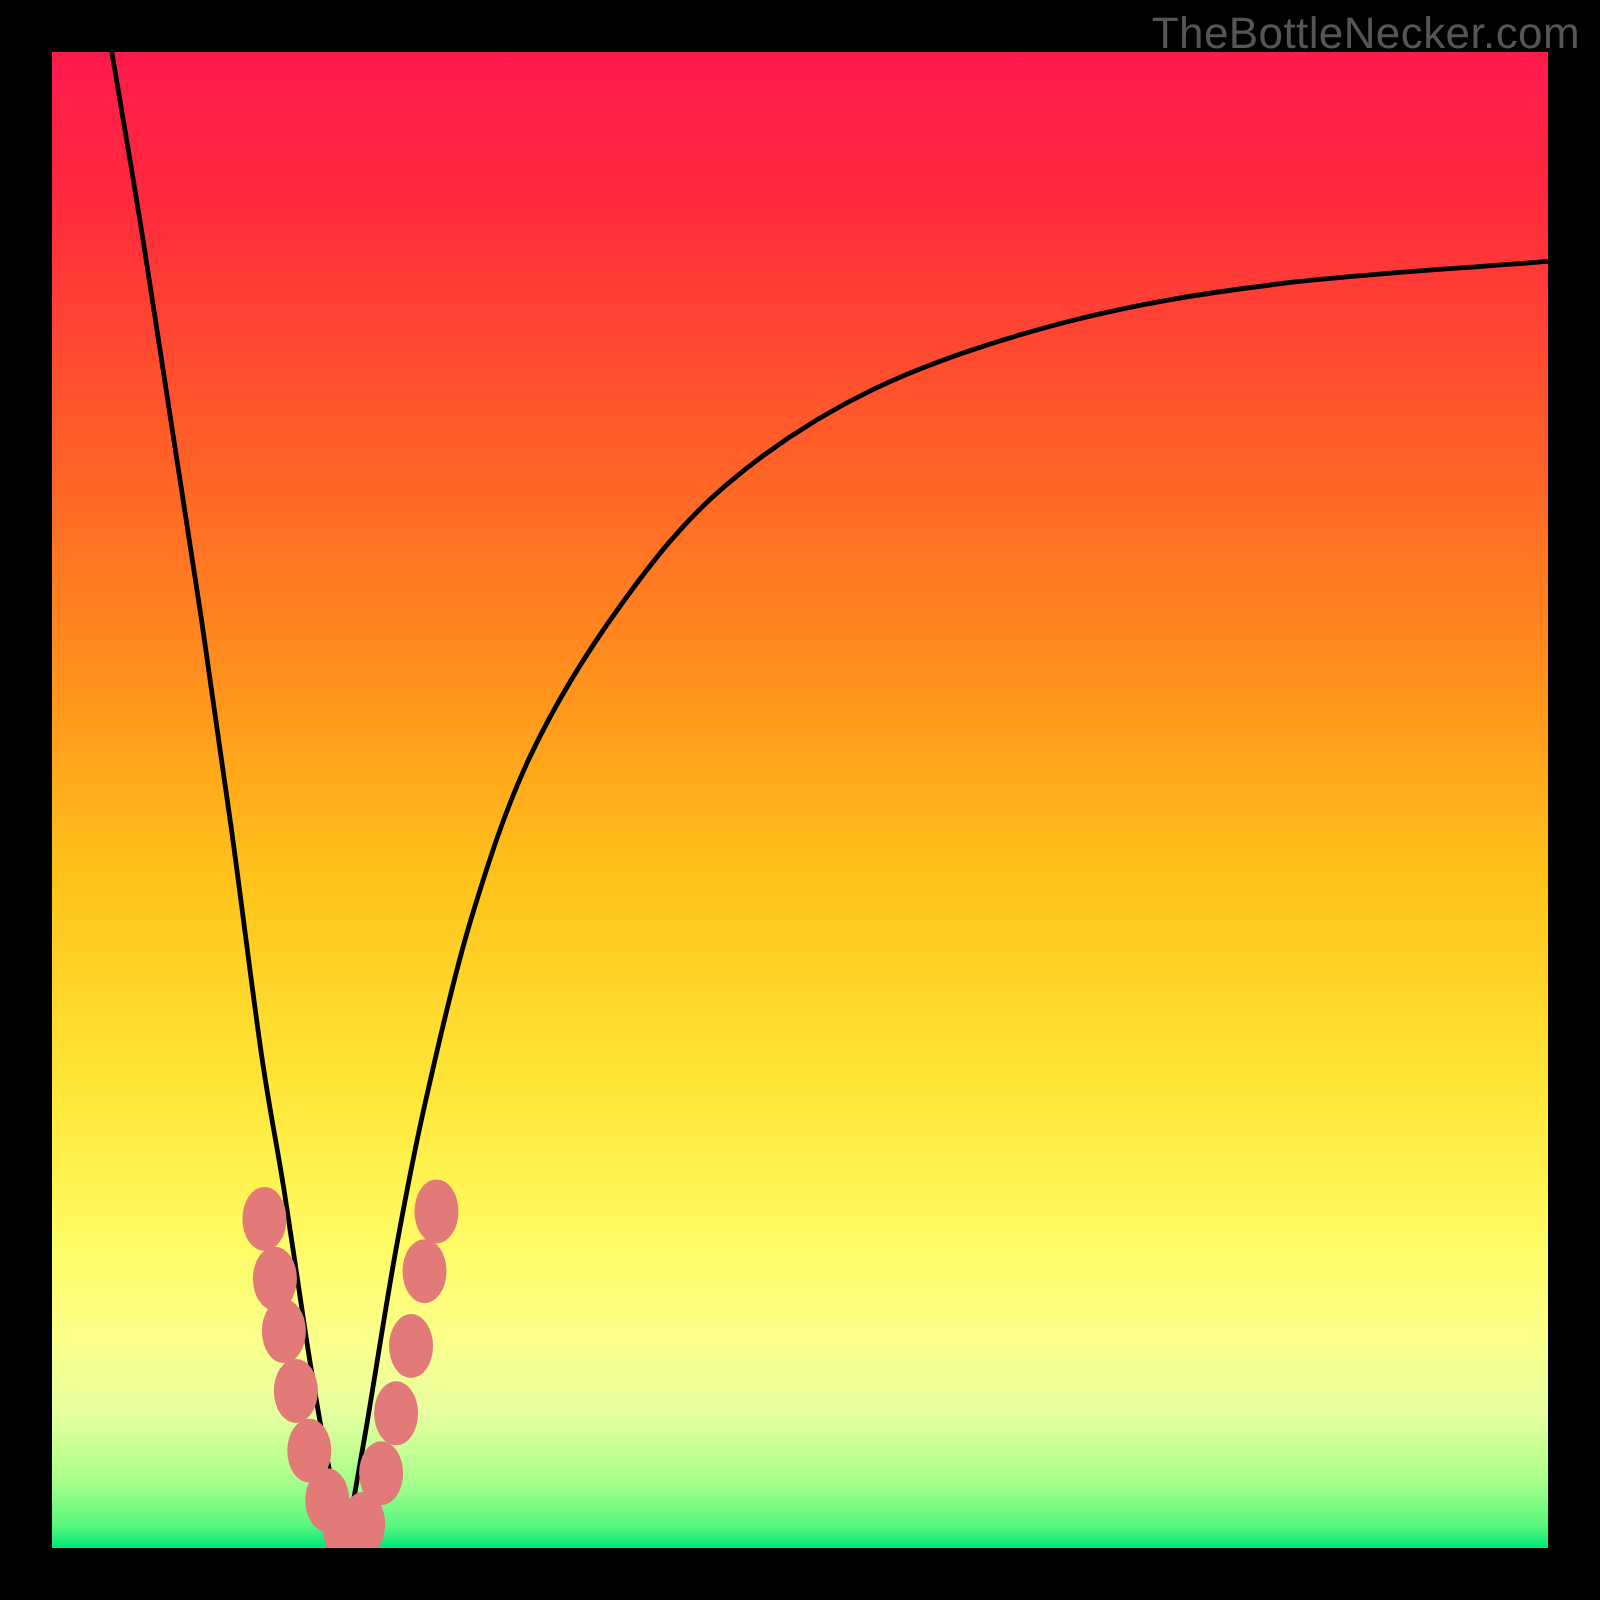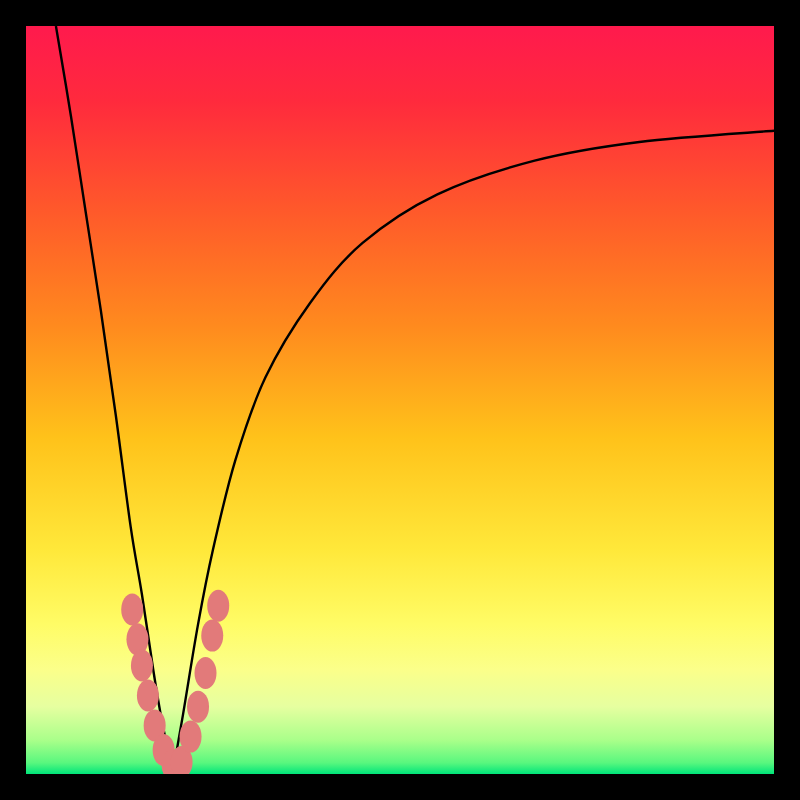--- a/index.html
+++ b/index.html
@@ -33,20 +33,21 @@
     font-size: 22px;
     font-weight: 400;
     letter-spacing: 0.2px;
   }
   svg { display: block; }
 </style>
 </head>
 <body>
 
 <div class="frame">
+  <div class="watermark">TheBottleNecker.com</div>
 
   <div class="plot">
     <svg id="chart-svg" width="748" height="748" viewBox="0 0 748 748">
       <defs>
         <linearGradient id="bg" x1="0" y1="0" x2="0" y2="1">
             <stop offset="0%" stop-color="#ff1a4d"></stop>
             <stop offset="10%" stop-color="#ff2a3d"></stop>
             <stop offset="25%" stop-color="#ff5a2a"></stop>
             <stop offset="40%" stop-color="#ff8a1e"></stop>
             <stop offset="55.00000000000001%" stop-color="#ffc21a"></stop>

